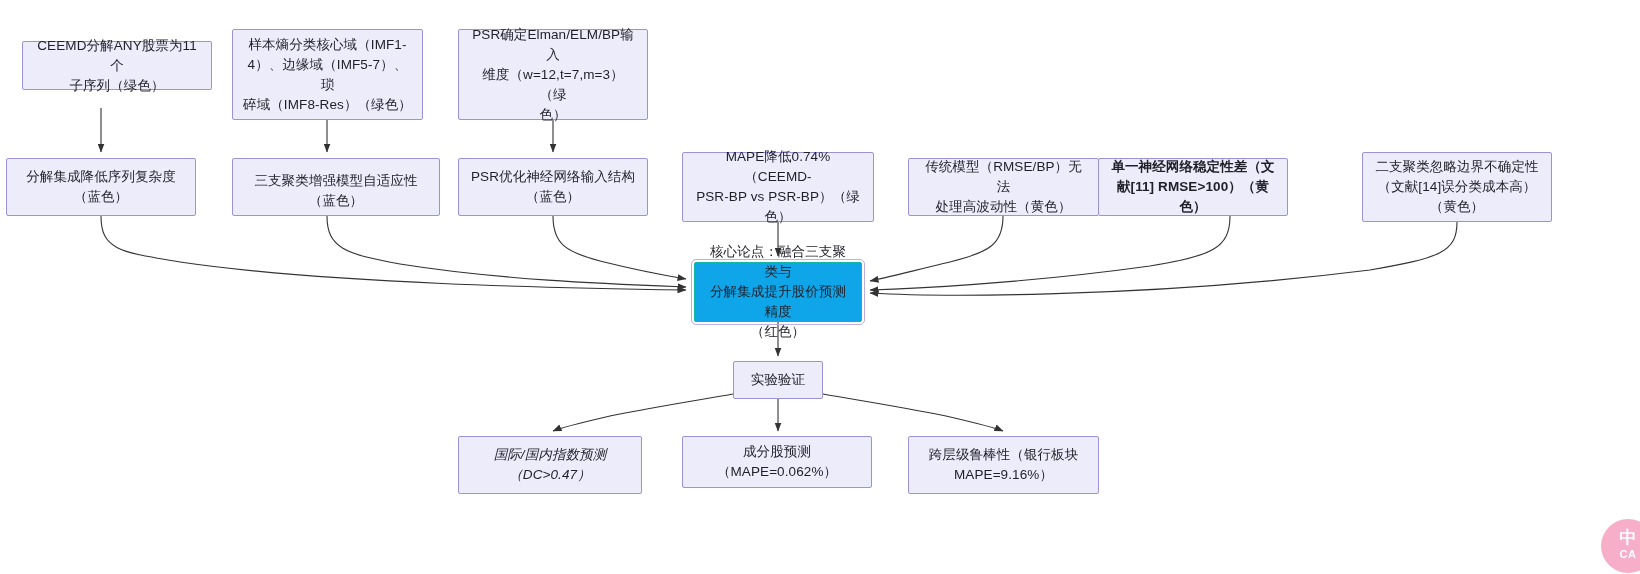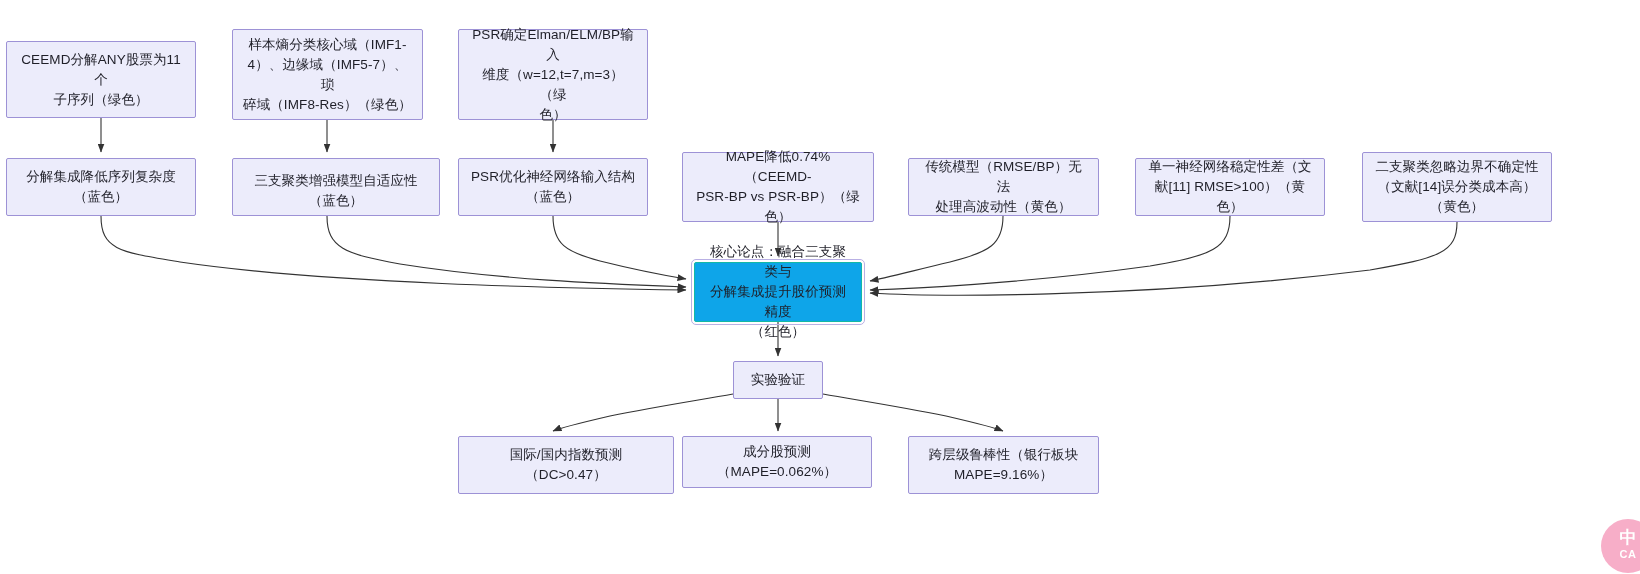--- a/index.html
+++ b/index.html
@@ -95,49 +95,49 @@
         <path d="M1230,216 C1230,248 1212,256 1150,266 C1020,284 905,289 870,290" marker-end="url(#arrowhead)"></path>
         <path d="M1457,222 C1457,252 1440,258 1370,270 C1130,300 920,296 870,293" marker-end="url(#arrowhead)"></path>
         <path d="M778,322 L778,356" marker-end="url(#arrowhead)"></path>
         <path d="M733,394 C700,400 660,406 610,416 C580,423 560,428 553,431" marker-end="url(#arrowhead)"></path>
         <path d="M778,399 L778,431" marker-end="url(#arrowhead)"></path>
         <path d="M823,394 C856,400 896,406 946,416 C976,423 996,428 1003,431" marker-end="url(#arrowhead)"></path>
       </g>
   </svg>
 
   <div id="nodes-layer">
-      <div class="node" style="left: 6px; top: 41px; width: 190px; height: 77px;"><span>CEEMD分解ANY股票为11个
+      <div class="node" style="left: 22px; top: 41px; width: 190px; height: 49px;"><span>CEEMD分解ANY股票为11个
 子序列（绿色）</span></div>
       <div class="node" style="left: 232px; top: 29px; width: 191px; height: 91px;"><span>样本熵分类核心域（IMF1-
 4）、边缘域（IMF5-7）、琐
 碎域（IMF8-Res）（绿色）</span></div>
       <div class="node" style="left: 458px; top: 29px; width: 190px; height: 91px;"><span>PSR确定Elman/ELM/BP输入
 维度（w=12,t=7,m=3）（绿
 色）</span></div>
       <div class="node" style="left: 6px; top: 158px; width: 190px; height: 58px;"><span>分解集成降低序列复杂度
 （蓝色）</span></div>
       <div class="node" style="left: 232px; top: 158px; width: 208px; height: 58px; align-items: flex-end;"><span>三支聚类增强模型自适应性
 （蓝色）</span></div>
       <div class="node" style="left: 458px; top: 158px; width: 190px; height: 58px;"><span>PSR优化神经网络输入结构
 （蓝色）</span></div>
       <div class="node" style="left: 682px; top: 152px; width: 192px; height: 70px;"><span>MAPE降低0.74%（CEEMD-
 PSR-BP vs PSR-BP）（绿
 色）</span></div>
       <div class="node" style="left: 908px; top: 158px; width: 191px; height: 58px;"><span>传统模型（RMSE/BP）无法
 处理高波动性（黄色）</span></div>
-      <div class="node" style="left: 1135px; top: 158px; width: 190px; height: 58px;"><span>单一神经网络稳定性差（文
+      <div class="node" style="left: 1098px; top: 158px; width: 190px; height: 58px; font-weight: bold;"><span>单一神经网络稳定性差（文
 献[11] RMSE&gt;100）（黄色）</span></div>
       <div class="node" style="left: 1362px; top: 152px; width: 190px; height: 70px;"><span>二支聚类忽略边界不确定性
 （文献[14]误分类成本高）
 （黄色）</span></div>
       <div class="node core" style="left: 694px; top: 262px; width: 168px; height: 60px;"><span>核心论点：融合三支聚类与
 分解集成提升股价预测精度
 （红色）</span></div>
       <div class="node" style="left: 733px; top: 361px; width: 90px; height: 38px;"><span>实验验证</span></div>
-      <div class="node" style="left: 458px; top: 436px; width: 216px; height: 58px;"><span>国际/国内指数预测
+      <div class="node" style="left: 458px; top: 436px; width: 184px; height: 58px; font-style: italic;"><span>国际/国内指数预测
 （DC&gt;0.47）</span></div>
       <div class="node" style="left: 682px; top: 436px; width: 190px; height: 52px;"><span>成分股预测
 （MAPE=0.062%）</span></div>
       <div class="node" style="left: 908px; top: 436px; width: 191px; height: 58px;"><span>跨层级鲁棒性（银行板块
 MAPE=9.16%）</span></div>
     </div>
 
   <div class="watermark" style="left: 1601px; top: 519px;">
     <span class="w1">中</span>
     <span class="w2">CA</span>

